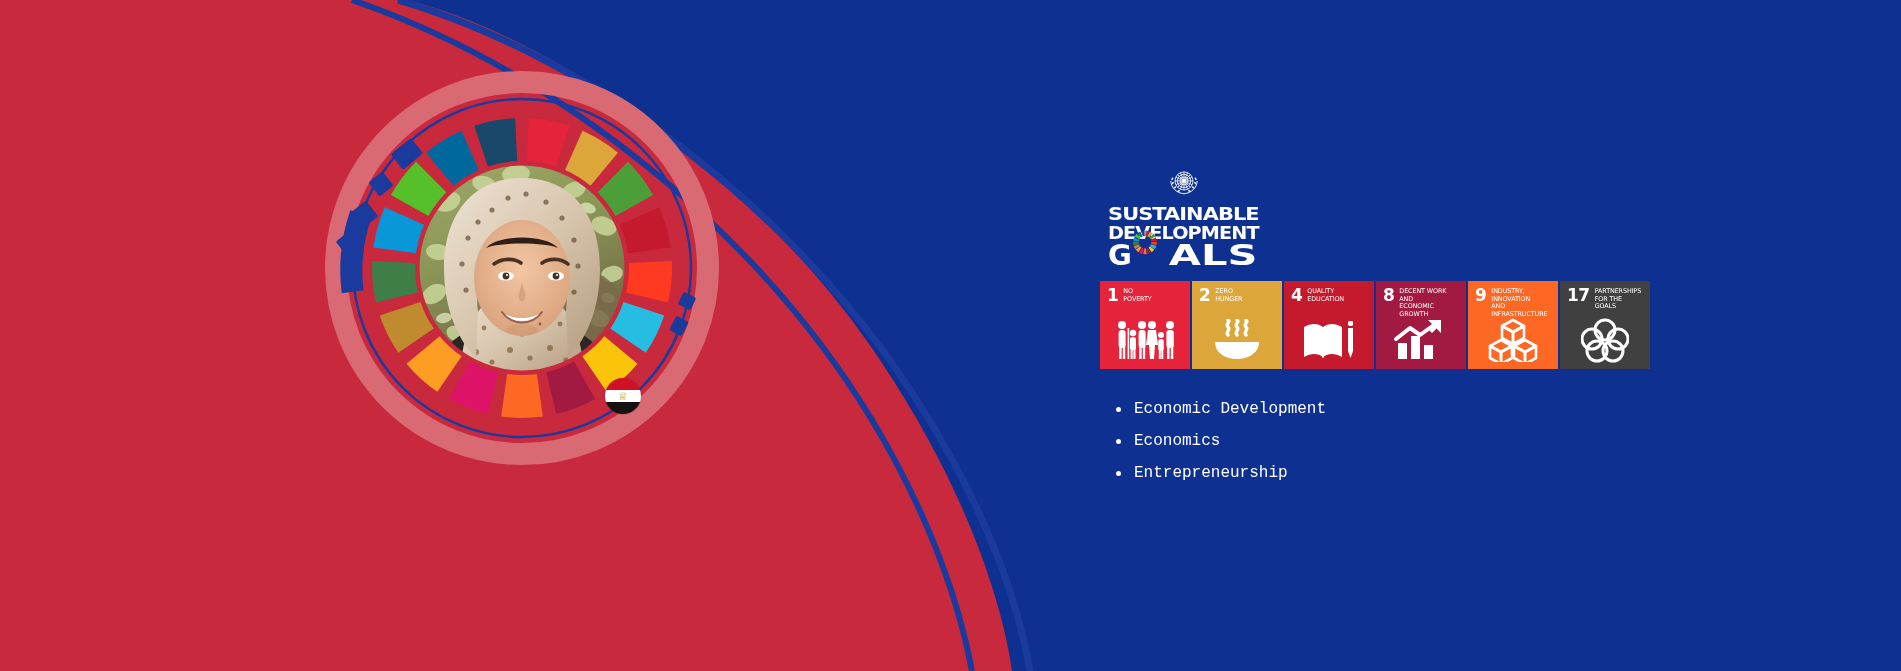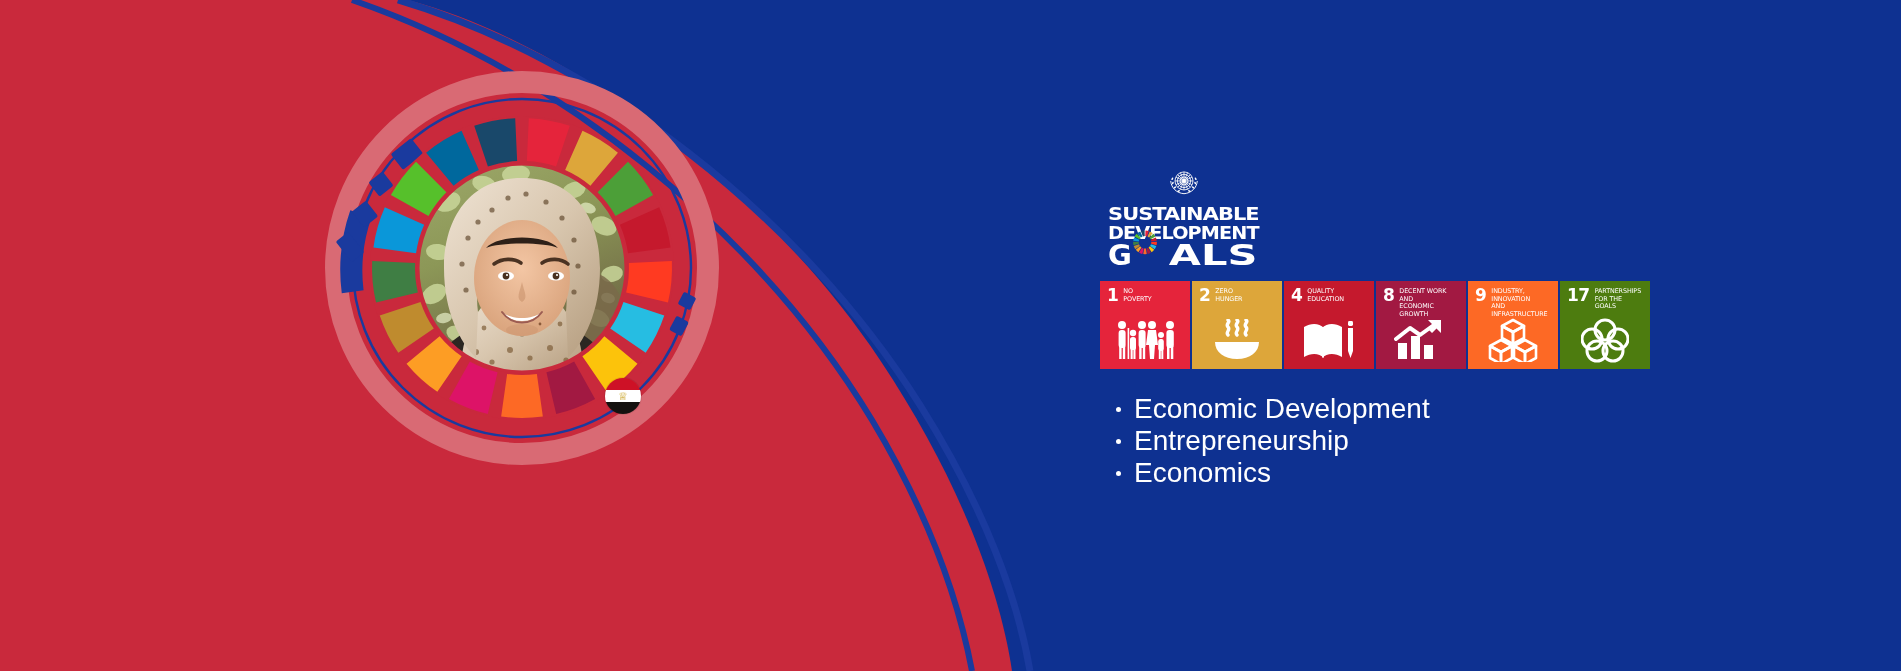--- a/index.html
+++ b/index.html
@@ -97,22 +97,22 @@
   .tile-icon svg { display:block; }
 
   
   .topic-list {
     margin-top:24px;
     list-style:none;
     padding-left:16px;
   }
   .topic-item {
     color:#FFFFFF;
-    font-family:Liberation Sans, sans-serif;
-    font-size:28px;
+    font-family:Liberation Mono, monospace;
+    font-size:16px;
     line-height:32px;
     position:relative;
     padding-left:18px;
     font-weight:400;
   }
   .topic-item::before {
     content:"";
     position:absolute;
     left:0; top:14px;
     width:5px; height:5px;
@@ -457,37 +457,37 @@
               <path d="M37 8v12l-11 6V14z"></path>
       <path d="M14 22 L25 28 L14 34 L3 28 Z"></path>
               <path d="M3 28v12l11 6V34z"></path>
               <path d="M25 28v12l-11 6V34z"></path>
       <path d="M38 22 L49 28 L38 34 L27 28 Z"></path>
               <path d="M27 28v12l11 6V34z"></path>
               <path d="M49 28v12l-11 6V34z"></path>
     </svg>
           </div>
         </div>
-        <div class="tile" style="background: #4d7c0f;">
+        <div class="tile" style="background: #404040;">
           <div class="tile-head">
             <span class="tile-num">17</span>
             <span class="tile-label">PARTNERSHIPS
 FOR THE GOALS</span>
           </div>
           <div class="tile-icon">
             <svg width="48" height="46" viewBox="0 0 48 46" fill="none" stroke="#fff" stroke-width="3">
       <circle cx="24" cy="13" r="10"></circle>
       <circle cx="11" cy="22" r="10"></circle>
       <circle cx="37" cy="22" r="10"></circle>
       <circle cx="16" cy="34" r="10"></circle>
       <circle cx="32" cy="34" r="10"></circle>
     </svg>
           </div>
         </div>
       </div>
 
     <ul class="topic-list">
         <li class="topic-item">Economic Development</li>
+        <li class="topic-item">Economics</li>
         <li class="topic-item">Entrepreneurship</li>
-        <li class="topic-item">Economics</li>
       </ul>
   </div>
 </div>
 
 </body></html>

